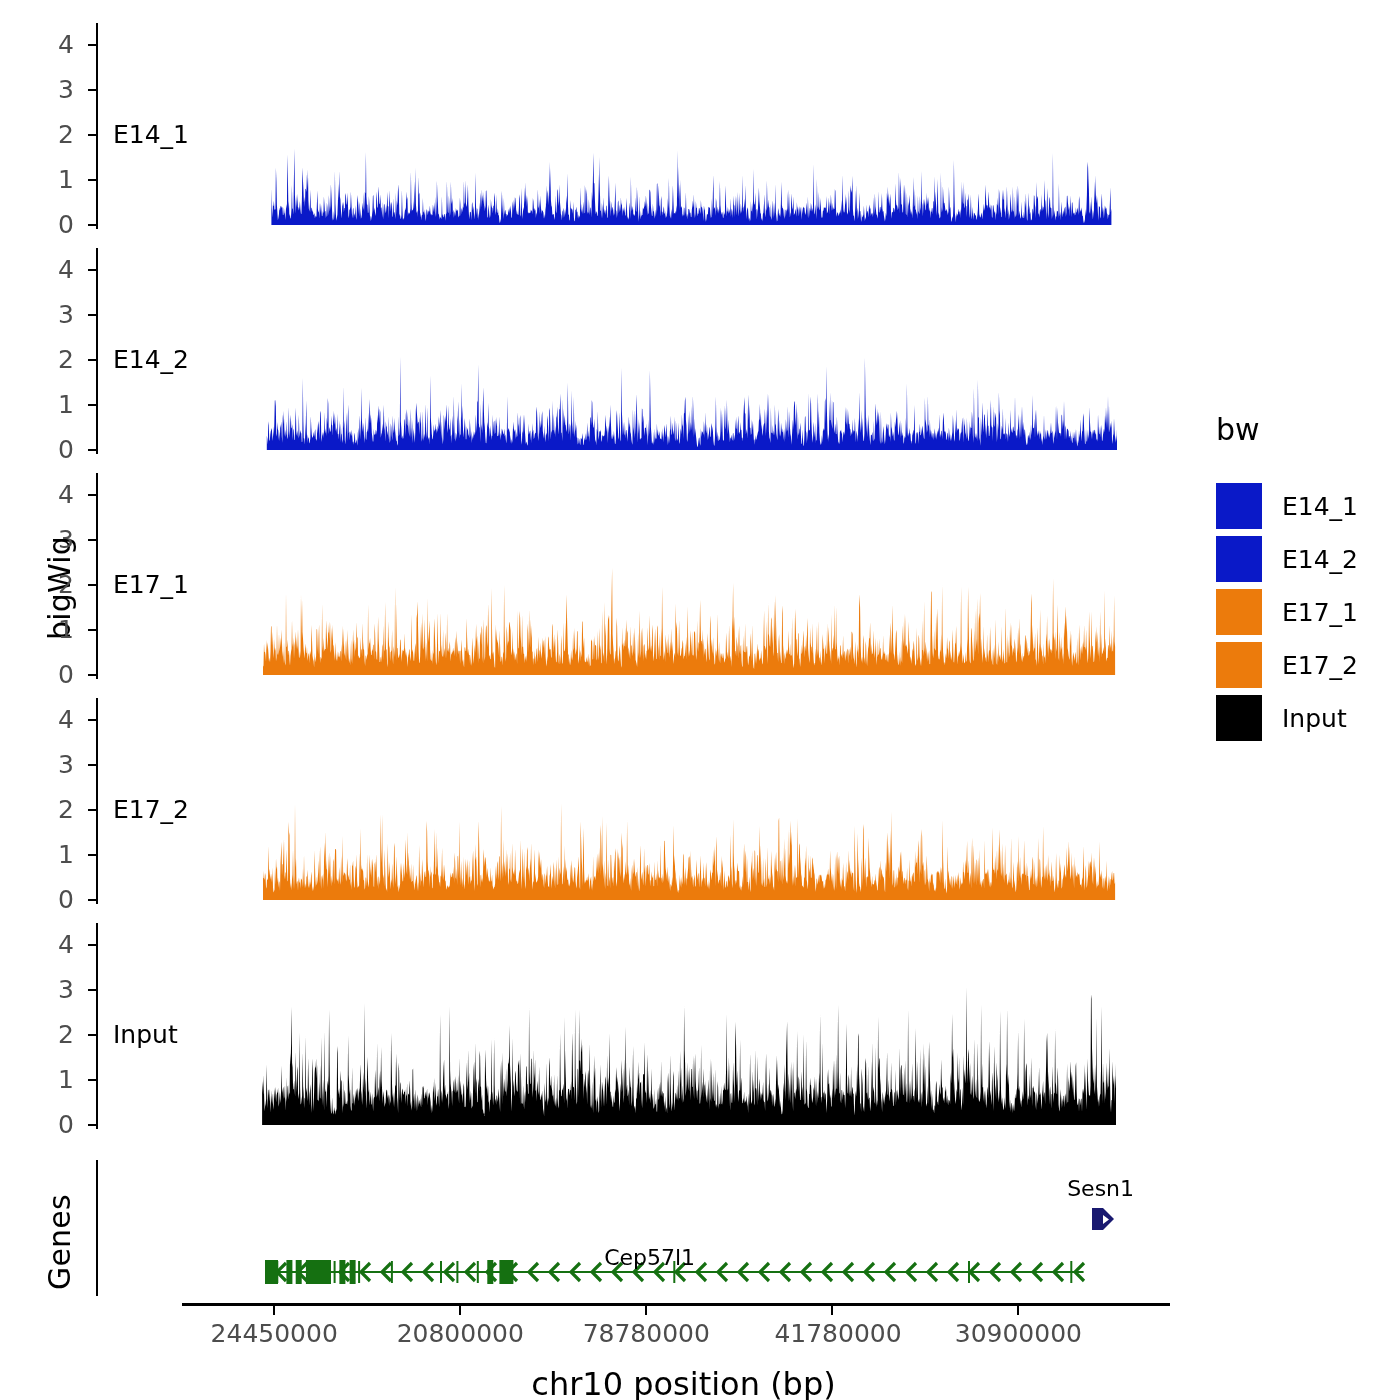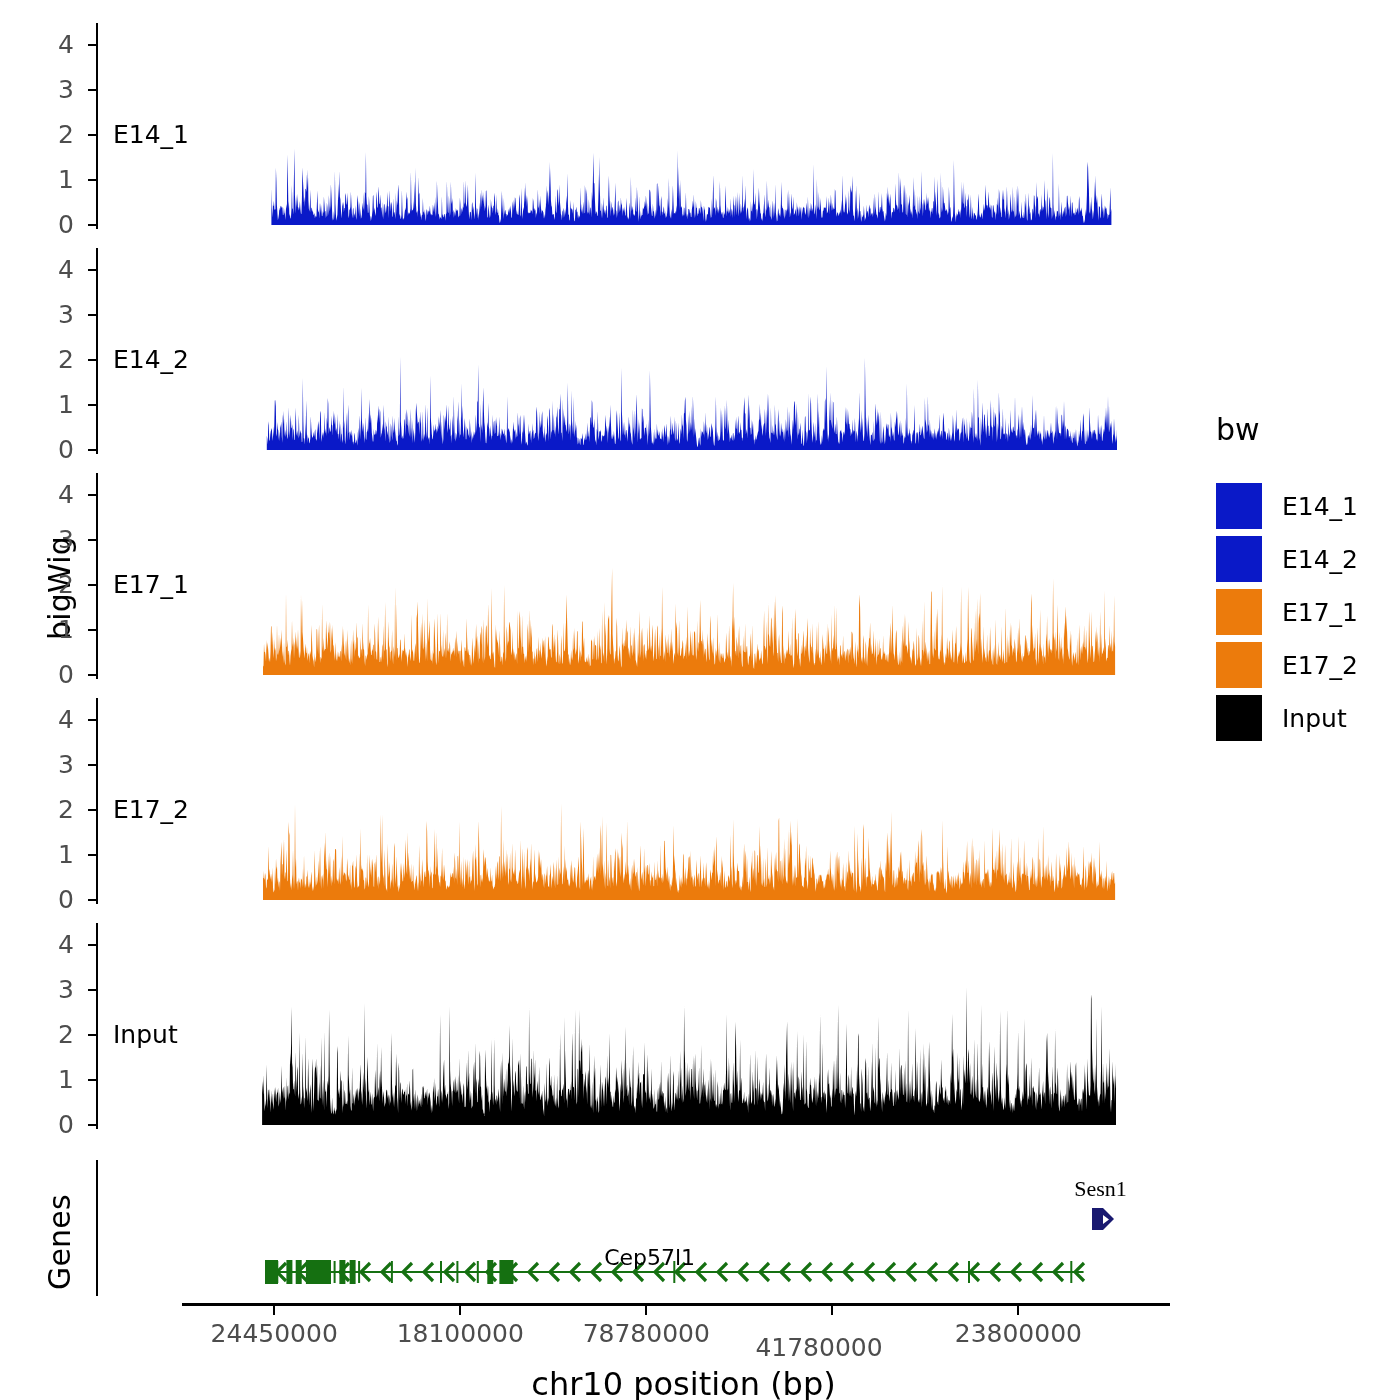--- a/index.html
+++ b/index.html
@@ -146,21 +146,21 @@
         <div class="track" style="left: 237px; top: 945px; width: 893px; height: 180px;">
           <svg width="893" height="180">
             <path d="M25.1 180.0 L25.1 136.0 L25.6 141.9 L26.1 149.5 L26.6 130.0 L27.1 150.5 L27.6 166.2 L28.1 161.2 L28.6 158.9 L29.1 154.1 L29.6 119.4 L30.1 145.9 L30.6 163.3 L31.1 150.7 L31.6 145.3 L32.1 144.3 L32.6 151.7 L33.1 158.0 L33.6 167.5 L34.1 145.1 L34.6 157.8 L35.1 148.2 L35.6 156.2 L36.1 160.2 L36.6 164.7 L37.1 142.4 L37.6 154.0 L38.1 141.7 L38.6 148.3 L39.1 157.2 L39.6 150.2 L40.1 147.9 L40.6 147.0 L41.1 142.7 L41.6 161.8 L42.1 158.4 L42.6 145.9 L43.1 157.9 L43.6 153.7 L44.1 145.7 L44.6 120.6 L45.1 148.0 L45.6 142.9 L46.1 154.1 L46.6 143.5 L47.1 141.1 L47.6 151.6 L48.1 154.3 L48.6 165.7 L49.1 131.7 L49.6 157.1 L50.1 151.1 L50.6 141.7 L51.1 140.3 L51.6 154.6 L52.1 147.3 L52.6 149.7 L53.1 107.9 L53.6 119.4 L54.1 98.8 L54.6 61.7 L55.1 118.1 L55.6 122.4 L56.1 144.3 L56.6 144.2 L57.1 135.2 L57.6 144.1 L58.1 151.5 L58.6 106.6 L59.1 133.2 L59.6 147.3 L60.1 125.4 L60.6 121.3 L61.1 148.0 L61.6 154.1 L62.1 148.0 L62.6 87.6 L63.1 142.6 L63.6 159.4 L64.1 158.4 L64.6 154.5 L65.1 150.9 L65.6 107.2 L66.1 141.4 L66.6 148.8 L67.1 163.1 L67.6 152.5 L68.1 153.7 L68.6 91.0 L69.1 147.2 L69.6 142.8 L70.1 149.7 L70.6 156.5 L71.1 112.8 L71.6 135.1 L72.1 160.6 L72.6 149.1 L73.1 144.8 L73.6 139.0 L74.1 159.6 L74.6 167.8 L75.1 125.4 L75.6 113.2 L76.1 153.1 L76.6 165.9 L77.1 146.8 L77.6 128.3 L78.1 121.3 L78.6 123.5 L79.1 113.5 L79.6 133.6 L80.1 119.5 L80.6 154.8 L81.1 155.0 L81.6 156.6 L82.1 137.0 L82.6 153.4 L83.1 119.8 L83.6 152.5 L84.1 154.0 L84.6 92.2 L85.1 141.4 L85.6 160.6 L86.1 133.7 L86.6 149.7 L87.1 165.4 L87.6 86.0 L88.1 143.4 L88.6 147.3 L89.1 145.6 L89.6 162.2 L90.1 144.1 L90.6 135.4 L91.1 140.8 L91.6 130.7 L92.1 64.7 L92.6 119.3 L93.1 154.0 L93.6 162.7 L94.1 168.6 L94.6 168.2 L95.1 152.0 L95.6 165.0 L96.1 168.1 L96.6 169.6 L97.1 162.1 L97.6 165.5 L98.1 166.1 L98.6 169.8 L99.1 163.7 L99.6 166.2 L100.1 107.9 L100.6 101.0 L101.1 144.1 L101.6 149.5 L102.1 142.8 L102.6 153.4 L103.1 145.0 L103.6 125.5 L104.1 136.8 L104.6 134.8 L105.1 159.1 L105.6 168.0 L106.1 134.8 L106.6 161.9 L107.1 157.8 L107.6 144.6 L108.1 148.1 L108.6 159.1 L109.1 158.8 L109.6 158.9 L110.1 155.4 L110.6 160.2 L111.1 90.5 L111.6 129.7 L112.1 138.4 L112.6 149.2 L113.1 143.9 L113.6 161.1 L114.1 166.0 L114.6 164.7 L115.1 121.8 L115.6 158.3 L116.1 158.5 L116.6 148.5 L117.1 155.6 L117.6 160.7 L118.1 145.1 L118.6 154.0 L119.1 149.6 L119.6 145.8 L120.1 143.1 L120.6 146.0 L121.1 156.3 L121.6 151.0 L122.1 143.1 L122.6 148.0 L123.1 131.4 L123.6 119.0 L124.1 145.3 L124.6 149.4 L125.1 159.9 L125.6 151.5 L126.1 126.7 L126.6 138.9 L127.1 147.0 L127.6 58.0 L128.1 133.0 L128.6 139.8 L129.1 154.7 L129.6 163.7 L130.1 126.4 L130.6 111.7 L131.1 136.1 L131.6 147.7 L132.1 144.2 L132.6 160.6 L133.1 152.2 L133.6 146.4 L134.1 160.0 L134.6 158.7 L135.1 147.9 L135.6 155.8 L136.1 166.4 L136.6 154.6 L137.1 151.4 L137.6 152.8 L138.1 124.7 L138.6 136.6 L139.1 150.0 L139.6 152.8 L140.1 97.4 L140.6 151.1 L141.1 145.2 L141.6 141.9 L142.1 156.4 L142.6 135.3 L143.1 125.5 L143.6 144.4 L144.1 101.9 L144.6 134.9 L145.1 144.8 L145.6 158.7 L146.1 146.1 L146.6 149.5 L147.1 153.5 L147.6 161.9 L148.1 159.2 L148.6 157.3 L149.1 147.1 L149.6 144.5 L150.1 145.5 L150.6 153.8 L151.1 149.3 L151.6 151.9 L152.1 161.1 L152.6 149.5 L153.1 155.9 L153.6 158.4 L154.1 87.9 L154.6 117.5 L155.1 141.7 L155.6 153.0 L156.1 147.7 L156.6 161.0 L157.1 146.5 L157.6 162.8 L158.1 139.8 L158.6 141.4 L159.1 108.6 L159.6 127.6 L160.1 152.1 L160.6 157.9 L161.1 168.0 L161.6 117.6 L162.1 125.4 L162.6 155.8 L163.1 137.0 L163.6 138.9 L164.1 158.1 L164.6 150.0 L165.1 144.9 L165.6 143.6 L166.1 149.5 L166.6 149.5 L167.1 146.9 L167.6 146.7 L168.1 144.4 L168.6 159.0 L169.1 148.9 L169.6 151.2 L170.1 137.9 L170.6 161.6 L171.1 148.6 L171.6 148.9 L172.1 149.9 L172.6 135.3 L173.1 144.5 L173.6 161.0 L174.1 156.1 L174.6 165.4 L175.1 161.3 L175.6 125.1 L176.1 123.4 L176.6 156.5 L177.1 148.2 L177.6 163.9 L178.1 144.1 L178.6 154.4 L179.1 166.4 L179.6 152.2 L180.1 165.4 L180.6 149.3 L181.1 153.1 L181.6 162.0 L182.1 154.7 L182.6 159.5 L183.1 153.2 L183.6 159.2 L184.1 162.4 L184.6 147.9 L185.1 160.7 L185.6 141.2 L186.1 143.0 L186.6 140.4 L187.1 153.1 L187.6 153.5 L188.1 146.4 L188.6 148.9 L189.1 151.9 L189.6 148.3 L190.1 143.6 L190.6 160.2 L191.1 147.2 L191.6 153.7 L192.1 149.5 L192.6 146.9 L193.1 152.5 L193.6 157.3 L194.1 168.4 L194.6 159.4 L195.1 167.0 L195.6 160.0 L196.1 140.8 L196.6 148.1 L197.1 132.7 L197.6 156.3 L198.1 149.7 L198.6 137.8 L199.1 157.6 L199.6 160.7 L200.1 151.2 L200.6 151.5 L201.1 143.6 L201.6 151.8 L202.1 161.9 L202.6 148.0 L203.1 69.4 L203.6 134.1 L204.1 157.0 L204.6 144.9 L205.1 149.0 L205.6 158.1 L206.1 134.4 L206.6 122.0 L207.1 114.3 L207.6 146.0 L208.1 139.2 L208.6 149.2 L209.1 151.0 L209.6 153.9 L210.1 149.2 L210.6 149.0 L211.1 146.1 L211.6 164.1 L212.1 158.0 L212.6 61.2 L213.1 125.5 L213.6 138.6 L214.1 144.1 L214.6 148.1 L215.1 161.1 L215.6 146.2 L216.1 145.6 L216.6 137.8 L217.1 133.8 L217.6 144.4 L218.1 148.5 L218.6 131.1 L219.1 138.7 L219.6 147.9 L220.1 144.6 L220.6 147.3 L221.1 129.7 L221.6 151.3 L222.1 158.4 L222.6 112.4 L223.1 147.2 L223.6 135.6 L224.1 143.8 L224.6 150.5 L225.1 148.2 L225.6 158.2 L226.1 147.9 L226.6 137.9 L227.1 142.1 L227.6 161.7 L228.1 162.2 L228.6 161.2 L229.1 146.6 L229.6 116.9 L230.1 139.2 L230.6 144.8 L231.1 104.6 L231.6 137.8 L232.1 127.6 L232.6 158.6 L233.1 145.1 L233.6 155.4 L234.1 147.2 L234.6 163.4 L235.1 161.9 L235.6 160.5 L236.1 143.3 L236.6 125.3 L237.1 116.4 L237.6 134.3 L238.1 148.6 L238.6 97.5 L239.1 138.0 L239.6 133.4 L240.1 157.0 L240.6 157.2 L241.1 140.4 L241.6 133.8 L242.1 146.4 L242.6 105.7 L243.1 111.3 L243.6 141.1 L244.1 142.4 L244.6 156.1 L245.1 149.5 L245.6 164.0 L246.1 165.2 L246.6 168.9 L247.1 167.4 L247.6 170.9 L248.1 104.2 L248.6 119.2 L249.1 135.1 L249.6 144.3 L250.1 140.2 L250.6 151.4 L251.1 140.8 L251.6 157.7 L252.1 155.7 L252.6 167.3 L253.1 155.0 L253.6 154.4 L254.1 146.2 L254.6 94.2 L255.1 146.4 L255.6 149.2 L256.1 160.4 L256.6 151.4 L257.1 92.9 L257.6 139.8 L258.1 155.9 L258.6 153.4 L259.1 159.7 L259.6 150.0 L260.1 151.4 L260.6 157.0 L261.1 152.6 L261.6 143.4 L262.1 151.1 L262.6 158.5 L263.1 167.0 L263.6 130.6 L264.1 115.5 L264.6 136.3 L265.1 159.3 L265.6 107.3 L266.1 137.0 L266.6 151.7 L267.1 133.5 L267.6 141.7 L268.1 147.3 L268.6 145.4 L269.1 122.8 L269.6 151.5 L270.1 143.8 L270.6 135.6 L271.1 117.3 L271.6 119.2 L272.1 111.9 L272.6 79.9 L273.1 138.8 L273.6 119.4 L274.1 152.5 L274.6 166.4 L275.1 147.9 L275.6 92.5 L276.1 141.9 L276.6 134.8 L277.1 151.6 L277.6 146.6 L278.1 128.8 L278.6 125.5 L279.1 138.2 L279.6 144.4 L280.1 147.1 L280.6 145.7 L281.1 114.9 L281.6 120.8 L282.1 114.6 L282.6 132.9 L283.1 159.9 L283.6 107.8 L284.1 135.0 L284.6 158.2 L285.1 158.5 L285.6 158.8 L286.1 139.9 L286.6 156.9 L287.1 164.3 L287.6 151.5 L288.1 145.9 L288.6 157.6 L289.1 120.9 L289.6 121.9 L290.1 139.1 L290.6 139.3 L291.1 149.3 L291.6 148.2 L292.1 62.3 L292.6 127.0 L293.1 138.5 L293.6 139.2 L294.1 113.7 L294.6 113.7 L295.1 145.4 L295.6 152.8 L296.1 103.7 L296.6 145.9 L297.1 133.5 L297.6 127.9 L298.1 114.0 L298.6 146.2 L299.1 144.6 L299.6 156.2 L300.1 135.7 L300.6 140.6 L301.1 146.8 L301.6 149.9 L302.1 121.2 L302.6 145.8 L303.1 154.2 L303.6 155.0 L304.1 149.1 L304.6 153.1 L305.1 145.6 L305.6 153.4 L306.1 163.7 L306.6 166.6 L307.1 170.9 L307.6 137.7 L308.1 148.5 L308.6 157.3 L309.1 153.6 L309.6 117.6 L310.1 151.1 L310.6 161.1 L311.1 152.5 L311.6 157.1 L312.1 120.3 L312.6 112.2 L313.1 139.7 L313.6 141.0 L314.1 130.2 L314.6 141.8 L315.1 145.0 L315.6 151.5 L316.1 149.4 L316.6 157.0 L317.1 129.0 L317.6 155.8 L318.1 161.6 L318.6 157.9 L319.1 152.6 L319.6 163.3 L320.1 129.6 L320.6 153.7 L321.1 160.9 L321.6 163.5 L322.1 144.5 L322.6 145.7 L323.1 88.6 L323.6 134.8 L324.1 151.0 L324.6 151.3 L325.1 145.2 L325.6 144.6 L326.1 142.8 L326.6 138.5 L327.1 158.9 L327.6 72.1 L328.1 138.2 L328.6 105.0 L329.1 153.1 L329.6 155.9 L330.1 146.1 L330.6 163.8 L331.1 143.9 L331.6 143.7 L332.1 144.5 L332.6 150.7 L333.1 144.9 L333.6 145.2 L334.1 136.1 L334.6 154.6 L335.1 87.4 L335.6 110.0 L336.1 142.1 L336.6 141.7 L337.1 143.1 L337.6 155.8 L338.1 64.4 L338.6 130.6 L339.1 144.2 L339.6 159.6 L340.1 156.7 L340.6 123.5 L341.1 124.7 L341.6 152.9 L342.1 64.5 L342.6 115.4 L343.1 115.7 L343.6 126.5 L344.1 93.4 L344.6 107.5 L345.1 99.6 L345.6 129.1 L346.1 128.8 L346.6 153.9 L347.1 133.7 L347.6 142.2 L348.1 130.4 L348.6 126.1 L349.1 148.3 L349.6 139.9 L350.1 159.4 L350.6 135.5 L351.1 124.7 L351.6 129.8 L352.1 142.3 L352.6 98.6 L353.1 139.1 L353.6 160.1 L354.1 163.4 L354.6 159.7 L355.1 136.3 L355.6 156.4 L356.1 168.0 L356.6 148.0 L357.1 110.3 L357.6 134.3 L358.1 122.4 L358.6 156.2 L359.1 153.3 L359.6 167.2 L360.1 150.9 L360.6 155.5 L361.1 157.4 L361.6 168.0 L362.1 166.1 L362.6 137.8 L363.1 156.5 L363.6 119.3 L364.1 139.2 L364.6 162.5 L365.1 136.8 L365.6 141.9 L366.1 146.4 L366.6 161.5 L367.1 137.9 L367.6 162.0 L368.1 134.3 L368.6 131.3 L369.1 144.1 L369.6 159.7 L370.1 109.8 L370.6 139.3 L371.1 132.7 L371.6 143.1 L372.1 127.1 L372.6 88.3 L373.1 146.5 L373.6 147.0 L374.1 157.4 L374.6 149.4 L375.1 156.9 L375.6 161.6 L376.1 162.1 L376.6 150.6 L377.1 158.3 L377.6 156.5 L378.1 144.0 L378.6 148.0 L379.1 122.0 L379.6 130.4 L380.1 137.7 L380.6 131.7 L381.1 148.3 L381.6 138.2 L382.1 158.4 L382.6 166.2 L383.1 152.9 L383.6 138.1 L384.1 147.4 L384.6 114.7 L385.1 129.4 L385.6 146.5 L386.1 122.8 L386.6 158.0 L387.1 150.6 L387.6 113.3 L388.1 149.7 L388.6 81.6 L389.1 123.3 L389.6 145.6 L390.1 139.2 L390.6 151.6 L391.1 149.7 L391.6 144.6 L392.1 160.3 L392.6 121.5 L393.1 135.1 L393.6 141.5 L394.1 143.0 L394.6 161.4 L395.1 156.0 L395.6 134.0 L396.1 100.9 L396.6 149.8 L397.1 164.1 L397.6 161.3 L398.1 161.3 L398.6 168.3 L399.1 152.7 L399.6 154.1 L400.1 137.7 L400.6 148.8 L401.1 116.5 L401.6 134.7 L402.1 127.3 L402.6 150.4 L403.1 136.7 L403.6 138.3 L404.1 136.3 L404.6 154.4 L405.1 163.2 L405.6 151.4 L406.1 128.8 L406.6 129.4 L407.1 129.2 L407.6 97.2 L408.1 144.7 L408.6 147.5 L409.1 147.7 L409.6 158.1 L410.1 108.9 L410.6 126.5 L411.1 154.7 L411.6 124.9 L412.1 151.4 L412.6 154.4 L413.1 144.6 L413.6 158.4 L414.1 147.7 L414.6 123.3 L415.1 155.4 L415.6 148.3 L416.1 162.6 L416.6 163.9 L417.1 143.7 L417.6 163.0 L418.1 159.0 L418.6 159.6 L419.1 153.8 L419.6 166.4 L420.1 166.7 L420.6 149.2 L421.1 142.4 L421.6 154.9 L422.1 153.5 L422.6 143.3 L423.1 136.7 L423.6 152.1 L424.1 115.6 L424.6 148.3 L425.1 152.1 L425.6 145.5 L426.1 148.5 L426.6 147.9 L427.1 161.8 L427.6 155.5 L428.1 167.4 L428.6 150.7 L429.1 164.4 L429.6 161.9 L430.1 168.7 L430.6 137.9 L431.1 127.6 L431.6 138.4 L432.1 158.7 L432.6 163.6 L433.1 109.8 L433.6 138.5 L434.1 155.1 L434.6 166.5 L435.1 162.1 L435.6 157.5 L436.1 131.5 L436.6 126.0 L437.1 155.2 L437.6 165.8 L438.1 153.6 L438.6 147.5 L439.1 148.9 L439.6 154.7 L440.1 139.5 L440.6 152.3 L441.1 155.7 L441.6 125.1 L442.1 153.0 L442.6 153.5 L443.1 105.7 L443.6 139.4 L444.1 122.2 L444.6 148.4 L445.1 158.1 L445.6 139.9 L446.1 153.7 L446.6 157.6 L447.1 60.6 L447.6 105.8 L448.1 118.2 L448.6 151.1 L449.1 146.5 L449.6 139.1 L450.1 117.0 L450.6 141.1 L451.1 124.7 L451.6 141.7 L452.1 146.6 L452.6 121.6 L453.1 139.5 L453.6 155.3 L454.1 124.1 L454.6 124.0 L455.1 141.9 L455.6 141.8 L456.1 110.2 L456.6 144.3 L457.1 153.9 L457.6 124.7 L458.1 108.6 L458.6 133.9 L459.1 142.9 L459.6 147.0 L460.1 155.6 L460.6 146.1 L461.1 145.0 L461.6 136.9 L462.1 121.8 L462.6 158.5 L463.1 158.5 L463.6 151.6 L464.1 99.7 L464.6 151.9 L465.1 144.2 L465.6 136.6 L466.1 152.4 L466.6 123.3 L467.1 139.1 L467.6 141.1 L468.1 150.6 L468.6 135.5 L469.1 157.8 L469.6 149.8 L470.1 158.6 L470.6 142.5 L471.1 156.6 L471.6 134.1 L472.1 144.5 L472.6 164.7 L473.1 112.5 L473.6 153.0 L474.1 156.7 L474.6 114.9 L475.1 144.3 L475.6 154.3 L476.1 127.4 L476.6 147.7 L477.1 156.2 L477.6 155.3 L478.1 123.4 L478.6 158.6 L479.1 162.8 L479.6 158.8 L480.1 161.5 L480.6 135.9 L481.1 142.3 L481.6 164.1 L482.1 158.6 L482.6 159.6 L483.1 147.4 L483.6 160.2 L484.1 140.7 L484.6 158.8 L485.1 159.5 L485.6 155.8 L486.1 144.8 L486.6 145.6 L487.1 137.5 L487.6 142.4 L488.1 145.1 L488.6 144.5 L489.1 122.7 L489.6 69.2 L490.1 143.4 L490.6 145.7 L491.1 111.4 L491.6 144.9 L492.1 117.3 L492.6 148.2 L493.1 165.7 L493.6 149.3 L494.1 147.7 L494.6 157.6 L495.1 158.1 L495.6 148.6 L496.1 116.7 L496.6 134.3 L497.1 142.7 L497.6 157.3 L498.1 104.4 L498.6 76.8 L499.1 102.6 L499.6 141.0 L500.1 125.2 L500.6 136.9 L501.1 157.1 L501.6 152.2 L502.1 145.0 L502.6 145.7 L503.1 94.5 L503.6 146.6 L504.1 132.2 L504.6 138.7 L505.1 157.9 L505.6 158.3 L506.1 152.9 L506.6 156.0 L507.1 146.3 L507.6 158.4 L508.1 154.9 L508.6 157.6 L509.1 155.3 L509.6 150.5 L510.1 161.5 L510.6 156.3 L511.1 168.1 L511.6 148.0 L512.1 159.8 L512.6 147.2 L513.1 108.2 L513.6 142.2 L514.1 156.8 L514.6 159.0 L515.1 155.5 L515.6 125.7 L516.1 147.4 L516.6 134.2 L517.1 160.6 L517.6 158.3 L518.1 104.3 L518.6 143.4 L519.1 143.0 L519.6 145.8 L520.1 160.2 L520.6 111.0 L521.1 142.5 L521.6 156.3 L522.1 139.3 L522.6 133.6 L523.1 155.7 L523.6 146.0 L524.1 154.1 L524.6 148.1 L525.1 150.5 L525.6 147.0 L526.1 136.7 L526.6 154.7 L527.1 157.2 L527.6 156.6 L528.1 165.9 L528.6 129.4 L529.1 108.0 L529.6 138.1 L530.1 154.7 L530.6 156.4 L531.1 138.0 L531.6 155.1 L532.1 147.0 L532.6 122.2 L533.1 145.8 L533.6 145.0 L534.1 150.3 L534.6 145.6 L535.1 161.3 L535.6 151.6 L536.1 148.8 L536.6 153.1 L537.1 161.9 L537.6 160.3 L538.1 153.8 L538.6 159.4 L539.1 131.4 L539.6 109.8 L540.1 144.7 L540.6 114.2 L541.1 144.7 L541.6 139.0 L542.1 148.7 L542.6 154.6 L543.1 163.1 L543.6 155.5 L544.1 164.8 L544.6 169.2 L545.1 169.0 L545.6 165.4 L546.1 152.5 L546.6 137.5 L547.1 147.0 L547.6 118.9 L548.1 140.4 L548.6 155.0 L549.1 111.1 L549.6 94.4 L550.1 76.3 L550.6 124.9 L551.1 157.0 L551.6 128.1 L552.1 138.6 L552.6 148.0 L553.1 158.0 L553.6 139.0 L554.1 116.4 L554.6 146.4 L555.1 122.2 L555.6 155.5 L556.1 166.3 L556.6 116.0 L557.1 147.7 L557.6 147.7 L558.1 153.9 L558.6 148.9 L559.1 143.2 L559.6 147.1 L560.1 86.1 L560.6 130.1 L561.1 146.5 L561.6 131.3 L562.1 134.1 L562.6 142.3 L563.1 155.1 L563.6 155.0 L564.1 145.8 L564.6 126.2 L565.1 141.7 L565.6 145.2 L566.1 155.5 L566.6 89.3 L567.1 139.8 L567.6 159.5 L568.1 159.0 L568.6 157.6 L569.1 94.7 L569.6 143.4 L570.1 147.4 L570.6 160.1 L571.1 162.6 L571.6 163.2 L572.1 149.3 L572.6 148.7 L573.1 132.7 L573.6 139.8 L574.1 140.4 L574.6 150.3 L575.1 158.0 L575.6 156.1 L576.1 152.3 L576.6 142.0 L577.1 145.7 L577.6 130.9 L578.1 160.6 L578.6 133.6 L579.1 161.7 L579.6 132.7 L580.1 158.0 L580.6 145.8 L581.1 153.4 L581.6 147.6 L582.1 127.5 L582.6 138.8 L583.1 69.0 L583.6 138.3 L584.1 158.0 L584.6 152.3 L585.1 151.5 L585.6 97.5 L586.1 148.6 L586.6 147.1 L587.1 154.8 L587.6 144.8 L588.1 149.8 L588.6 147.4 L589.1 157.4 L589.6 168.0 L590.1 155.0 L590.6 133.1 L591.1 124.1 L591.6 139.6 L592.1 137.9 L592.6 145.9 L593.1 153.5 L593.6 149.3 L594.1 161.8 L594.6 161.3 L595.1 143.6 L595.6 153.6 L596.1 115.1 L596.6 144.7 L597.1 114.5 L597.6 153.2 L598.1 143.4 L598.6 150.4 L599.1 108.6 L599.6 143.0 L600.1 144.5 L600.6 126.1 L601.1 59.8 L601.6 122.6 L602.1 148.8 L602.6 147.8 L603.1 127.2 L603.6 154.9 L604.1 158.6 L604.6 145.0 L605.1 145.2 L605.6 154.9 L606.1 145.9 L606.6 149.4 L607.1 150.3 L607.6 149.8 L608.1 163.1 L608.6 152.1 L609.1 113.9 L609.6 78.5 L610.1 138.3 L610.6 147.4 L611.1 149.1 L611.6 129.3 L612.1 133.8 L612.6 151.5 L613.1 145.2 L613.6 151.5 L614.1 121.1 L614.6 152.5 L615.1 143.4 L615.6 141.7 L616.1 149.0 L616.6 148.3 L617.1 165.6 L617.6 170.6 L618.1 154.3 L618.6 145.7 L619.1 151.6 L619.6 144.9 L620.1 118.7 L620.6 144.2 L621.1 88.2 L621.6 91.5 L622.1 148.2 L622.6 129.3 L623.1 159.1 L623.6 158.1 L624.1 167.0 L624.6 123.3 L625.1 131.1 L625.6 139.7 L626.1 161.2 L626.6 163.7 L627.1 166.9 L627.6 155.1 L628.1 126.4 L628.6 113.1 L629.1 118.6 L629.6 148.4 L630.1 147.2 L630.6 154.1 L631.1 120.5 L631.6 154.9 L632.1 152.7 L632.6 152.7 L633.1 166.6 L633.6 161.7 L634.1 155.1 L634.6 115.8 L635.1 156.4 L635.6 96.7 L636.1 146.7 L636.6 141.7 L637.1 147.4 L637.6 157.1 L638.1 158.9 L638.6 101.6 L639.1 150.6 L639.6 161.9 L640.1 155.0 L640.6 160.4 L641.1 71.6 L641.6 123.9 L642.1 114.6 L642.6 112.7 L643.1 133.2 L643.6 140.1 L644.1 153.2 L644.6 157.5 L645.1 167.2 L645.6 146.8 L646.1 150.5 L646.6 157.9 L647.1 151.2 L647.6 159.9 L648.1 152.1 L648.6 148.6 L649.1 145.0 L649.6 129.5 L650.1 106.5 L650.6 148.5 L651.1 150.9 L651.6 134.5 L652.1 151.2 L652.6 156.6 L653.1 147.2 L653.6 146.7 L654.1 117.1 L654.6 144.0 L655.1 144.7 L655.6 151.5 L656.1 160.8 L656.6 161.1 L657.1 146.4 L657.6 148.3 L658.1 160.3 L658.6 124.3 L659.1 157.5 L659.6 147.0 L660.1 144.5 L660.6 148.8 L661.1 152.0 L661.6 155.0 L662.1 144.1 L662.6 102.2 L663.1 149.6 L663.6 125.2 L664.1 120.4 L664.6 120.3 L665.1 149.9 L665.6 127.1 L666.1 149.4 L666.6 150.3 L667.1 121.4 L667.6 152.9 L668.1 114.9 L668.6 149.3 L669.1 137.8 L669.6 156.3 L670.1 157.5 L670.6 144.2 L671.1 64.4 L671.6 138.4 L672.1 158.7 L672.6 135.8 L673.1 156.5 L673.6 135.3 L674.1 155.0 L674.6 147.9 L675.1 118.1 L675.6 141.2 L676.1 151.0 L676.6 151.1 L677.1 157.1 L677.6 146.8 L678.1 142.8 L678.6 83.0 L679.1 121.3 L679.6 154.0 L680.1 115.7 L680.6 136.9 L681.1 154.6 L681.6 157.4 L682.1 153.4 L682.6 158.3 L683.1 104.0 L683.6 144.1 L684.1 162.3 L684.6 149.9 L685.1 146.3 L685.6 157.7 L686.1 98.3 L686.6 139.7 L687.1 107.8 L687.6 146.8 L688.1 120.5 L688.6 141.3 L689.1 161.5 L689.6 159.6 L690.1 158.0 L690.6 140.6 L691.1 159.4 L691.6 121.7 L692.1 96.5 L692.6 123.3 L693.1 137.4 L693.6 152.9 L694.1 145.1 L694.6 159.1 L695.1 165.3 L695.6 148.3 L696.1 165.2 L696.6 164.3 L697.1 168.5 L697.6 160.1 L698.1 161.4 L698.6 147.6 L699.1 135.8 L699.6 139.1 L700.1 156.4 L700.6 157.1 L701.1 160.6 L701.6 151.9 L702.1 146.4 L702.6 138.9 L703.1 147.6 L703.6 149.7 L704.1 114.0 L704.6 133.5 L705.1 142.6 L705.6 142.4 L706.1 156.3 L706.6 154.1 L707.1 151.9 L707.6 158.5 L708.1 140.5 L708.6 147.0 L709.1 143.9 L709.6 158.6 L710.1 149.9 L710.6 155.4 L711.1 160.4 L711.6 154.4 L712.1 155.5 L712.6 155.6 L713.1 159.1 L713.6 127.6 L714.1 138.4 L714.6 124.2 L715.1 68.9 L715.6 112.5 L716.1 103.5 L716.6 119.1 L717.1 153.4 L717.6 133.8 L718.1 154.5 L718.6 158.9 L719.1 153.9 L719.6 143.8 L720.1 147.4 L720.6 107.5 L721.1 133.1 L721.6 137.9 L722.1 112.2 L722.6 155.3 L723.1 145.2 L723.6 143.8 L724.1 159.5 L724.6 165.4 L725.1 157.6 L725.6 142.3 L726.1 160.2 L726.6 110.3 L727.1 132.5 L727.6 124.0 L728.1 138.6 L728.6 132.7 L729.1 114.6 L729.6 42.2 L730.1 121.9 L730.6 138.6 L731.1 109.0 L731.6 103.9 L732.1 121.8 L732.6 138.1 L733.1 117.4 L733.6 148.1 L734.1 150.2 L734.6 144.6 L735.1 130.4 L735.6 139.0 L736.1 151.2 L736.6 154.3 L737.1 93.3 L737.6 134.5 L738.1 151.6 L738.6 145.8 L739.1 133.7 L739.6 151.8 L740.1 153.2 L740.6 97.1 L741.1 134.0 L741.6 153.2 L742.1 156.7 L742.6 156.3 L743.1 154.0 L743.6 146.6 L744.1 59.7 L744.6 141.0 L745.1 118.5 L745.6 142.5 L746.1 142.1 L746.6 156.8 L747.1 145.3 L747.6 150.2 L748.1 160.4 L748.6 144.5 L749.1 158.7 L749.6 163.2 L750.1 144.9 L750.6 141.4 L751.1 153.2 L751.6 130.6 L752.1 95.7 L752.6 118.3 L753.1 150.8 L753.6 145.3 L754.1 154.3 L754.6 160.0 L755.1 127.1 L755.6 135.9 L756.1 154.0 L756.6 166.1 L757.1 101.0 L757.6 125.7 L758.1 139.9 L758.6 144.6 L759.1 153.9 L759.6 117.3 L760.1 129.7 L760.6 136.3 L761.1 151.9 L761.6 157.3 L762.1 144.4 L762.6 154.8 L763.1 65.8 L763.6 123.1 L764.1 148.2 L764.6 159.2 L765.1 152.3 L765.6 157.7 L766.1 163.5 L766.6 165.3 L767.1 159.9 L767.6 152.0 L768.1 163.7 L768.6 157.7 L769.1 118.8 L769.6 131.5 L770.1 63.3 L770.6 131.2 L771.1 140.1 L771.6 128.8 L772.1 146.9 L772.6 163.5 L773.1 154.3 L773.6 166.9 L774.1 158.6 L774.6 158.0 L775.1 168.1 L775.6 159.6 L776.1 165.9 L776.6 158.8 L777.1 166.4 L777.6 159.9 L778.1 148.4 L778.6 153.5 L779.1 152.8 L779.6 145.8 L780.1 142.9 L780.6 127.9 L781.1 85.8 L781.6 142.9 L782.1 146.0 L782.6 140.5 L783.1 159.6 L783.6 152.4 L784.1 162.4 L784.6 156.6 L785.1 154.7 L785.6 146.1 L786.1 154.5 L786.6 148.8 L787.1 73.8 L787.6 126.0 L788.1 149.8 L788.6 126.8 L789.1 120.6 L789.6 117.9 L790.1 138.7 L790.6 160.7 L791.1 150.1 L791.6 153.6 L792.1 155.0 L792.6 128.3 L793.1 149.3 L793.6 153.3 L794.1 112.6 L794.6 138.0 L795.1 161.2 L795.6 142.2 L796.1 143.4 L796.6 140.6 L797.1 147.9 L797.6 146.1 L798.1 148.0 L798.6 159.5 L799.1 165.0 L799.6 146.9 L800.1 150.9 L800.6 158.7 L801.1 152.6 L801.6 140.2 L802.1 121.8 L802.6 149.5 L803.1 149.7 L803.6 147.1 L804.1 158.2 L804.6 164.6 L805.1 149.8 L805.6 144.7 L806.1 135.7 L806.6 153.1 L807.1 148.3 L807.6 147.0 L808.1 158.9 L808.6 139.2 L809.1 120.7 L809.6 97.1 L810.1 87.8 L810.6 108.6 L811.1 140.5 L811.6 126.3 L812.1 159.7 L812.6 145.8 L813.1 141.3 L813.6 147.5 L814.1 163.7 L814.6 148.7 L815.1 149.5 L815.6 120.9 L816.1 144.6 L816.6 157.7 L817.1 147.6 L817.6 148.4 L818.1 83.4 L818.6 137.0 L819.1 140.6 L819.6 148.3 L820.1 149.4 L820.6 121.9 L821.1 134.3 L821.6 159.4 L822.1 164.7 L822.6 166.5 L823.1 151.0 L823.6 144.0 L824.1 163.4 L824.6 150.1 L825.1 162.0 L825.6 153.1 L826.1 157.3 L826.6 150.9 L827.1 150.4 L827.6 162.6 L828.1 151.6 L828.6 148.3 L829.1 159.4 L829.6 147.0 L830.1 118.4 L830.6 157.3 L831.1 157.3 L831.6 132.1 L832.1 139.2 L832.6 146.5 L833.1 130.6 L833.6 115.9 L834.1 133.5 L834.6 126.2 L835.1 144.7 L835.6 128.7 L836.1 153.3 L836.6 134.7 L837.1 154.7 L837.6 154.8 L838.1 143.9 L838.6 121.5 L839.1 117.2 L839.6 145.2 L840.1 157.6 L840.5 159.7 L841.0 159.8 L841.5 152.4 L842.0 166.7 L842.5 153.6 L843.0 154.2 L843.5 160.5 L844.0 153.8 L844.5 153.8 L845.0 167.0 L845.5 148.1 L846.0 143.4 L846.5 148.8 L847.0 142.9 L847.5 119.1 L848.0 151.3 L848.5 126.6 L849.0 149.8 L849.5 164.7 L850.0 142.5 L850.5 113.4 L851.0 135.3 L851.5 144.5 L852.0 150.6 L852.5 150.1 L853.0 151.4 L853.5 140.3 L854.0 49.4 L854.5 54.1 L855.0 103.2 L855.5 119.9 L856.0 133.8 L856.5 138.7 L857.0 122.5 L857.5 149.2 L858.0 144.0 L858.5 118.9 L859.0 152.8 L859.5 72.8 L860.0 141.6 L860.5 150.1 L861.0 157.7 L861.5 153.7 L862.0 161.9 L862.5 152.9 L863.0 150.1 L863.5 148.4 L864.0 124.9 L864.5 61.2 L865.0 128.4 L865.5 157.9 L866.0 116.9 L866.5 138.3 L867.0 136.0 L867.5 158.3 L868.0 133.3 L868.5 154.4 L869.0 147.0 L869.5 117.3 L870.0 136.8 L870.5 145.1 L871.0 122.7 L871.5 140.7 L872.0 142.8 L872.5 103.1 L873.0 135.4 L873.5 160.1 L874.0 167.6 L874.5 155.0 L875.0 155.3 L875.5 115.9 L876.0 132.1 L876.5 140.0 L877.0 129.7 L877.5 158.0 L878.0 130.2 L878.5 143.5 L879.0 118.6 L879.0 180.0 Z" fill="#000000"></path>
           </svg>
         </div>
       </div>
     </div>
 
   <div id="genes-panel">
       <div class="vaxis" style="left: 96px; top: 1160px; height: 136px;"></div>
-      <div class="gene-label" style="left: 1035.58px; top: 1178px; width: 130px; font-family: Liberation Serif, serif;">Sesn1</div>
+      <div class="gene-label" style="left: 1035.58px; top: 1178px; width: 130px;">Sesn1</div>
       <div style="position: absolute; left: 1089.58px; top: 1206px;"><svg width="30" height="28">
           <path d="M2 2 L13 2 L24 13 L13 24 L2 24 Z" fill="#191970"></path>
           <path d="M13 9 L19 13.5 L13 18 Z" fill="#ffffff"></path>
         </svg></div>
       <div style="position: absolute; left: 262.906px; top: 1255px;"><svg width="824.5833333333333" height="34">
           <line x1="2" y1="17" x2="820.5833333333333" y2="17" stroke="#157011" stroke-width="2"></line>
           <path d="M23 8 L14 17 L23 26" fill="none" stroke="#157011" stroke-width="3.2" stroke-linejoin="miter"></path>
           <path d="M44 8 L35 17 L44 26" fill="none" stroke="#157011" stroke-width="3.2" stroke-linejoin="miter"></path>
           <path d="M65 8 L56 17 L65 26" fill="none" stroke="#157011" stroke-width="3.2" stroke-linejoin="miter"></path>
           <path d="M86 8 L77 17 L86 26" fill="none" stroke="#157011" stroke-width="3.2" stroke-linejoin="miter"></path>
@@ -221,27 +221,27 @@
           <rect x="236.4" y="5" width="14.0" height="24" fill="#157011"></rect>
         </svg></div>
       <div class="gene-label" style="left: 559.64px; top: 1247px; width: 180px;">Cep57l1</div>
     </div>
 
   <div id="xaxis">
       <div class="xaxis-line" style="left: 182px; top: 1303px; width: 988px;"></div>
       <div class="xtick" style="left: 273.208px; top: 1306px;"></div>
       <div class="xticklabel" style="left: 174.208px; top: 1321px; width: 200px;">24450000</div>
       <div class="xtick" style="left: 459.25px; top: 1306px;"></div>
-      <div class="xticklabel" style="left: 360.25px; top: 1321px; width: 200px;">18100000</div>
+      <div class="xticklabel" style="left: 360.25px; top: 1321px; width: 200px;">20800000</div>
       <div class="xtick" style="left: 645.292px; top: 1306px;"></div>
       <div class="xticklabel" style="left: 546.292px; top: 1321px; width: 200px;">78780000</div>
       <div class="xtick" style="left: 831.333px; top: 1306px;"></div>
-      <div class="xticklabel" style="left: 719px; top: 1321px; width: 200px; margin-top: 14px;">41780000</div>
+      <div class="xticklabel" style="left: 738px; top: 1321px; width: 200px;">41780000</div>
       <div class="xtick" style="left: 1017.38px; top: 1306px;"></div>
-      <div class="xticklabel" style="left: 918.375px; top: 1321px; width: 200px;">23800000</div>
+      <div class="xticklabel" style="left: 918.375px; top: 1321px; width: 200px;">30900000</div>
     </div>
   <div class="xaxis-title" id="xtitle" style="left: 177px; top: 1365px; width: 1013px;">chr10 position (bp)</div>
 
   <div class="legend-title" id="legend-title" style="left: 1216px; top: 412px;">bw</div>
   <div id="legend">
       <div class="legend-row" style="left: 1216px; top: 483px;">
         <span class="legend-swatch" style="background: rgb(10, 25, 200);"></span>
         <span class="legend-label">E14_1</span>
       </div>
       <div class="legend-row" style="left: 1216px; top: 536px;">

